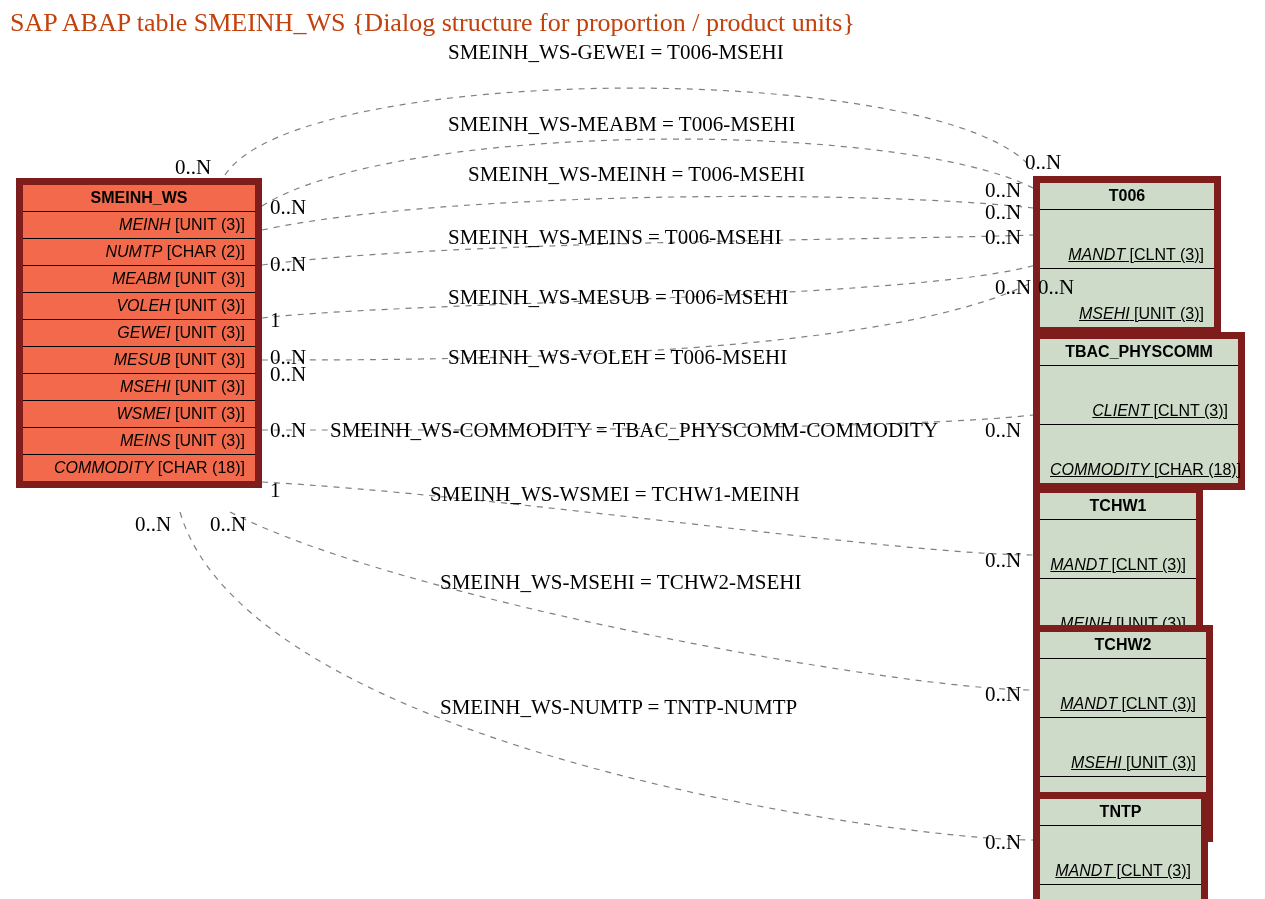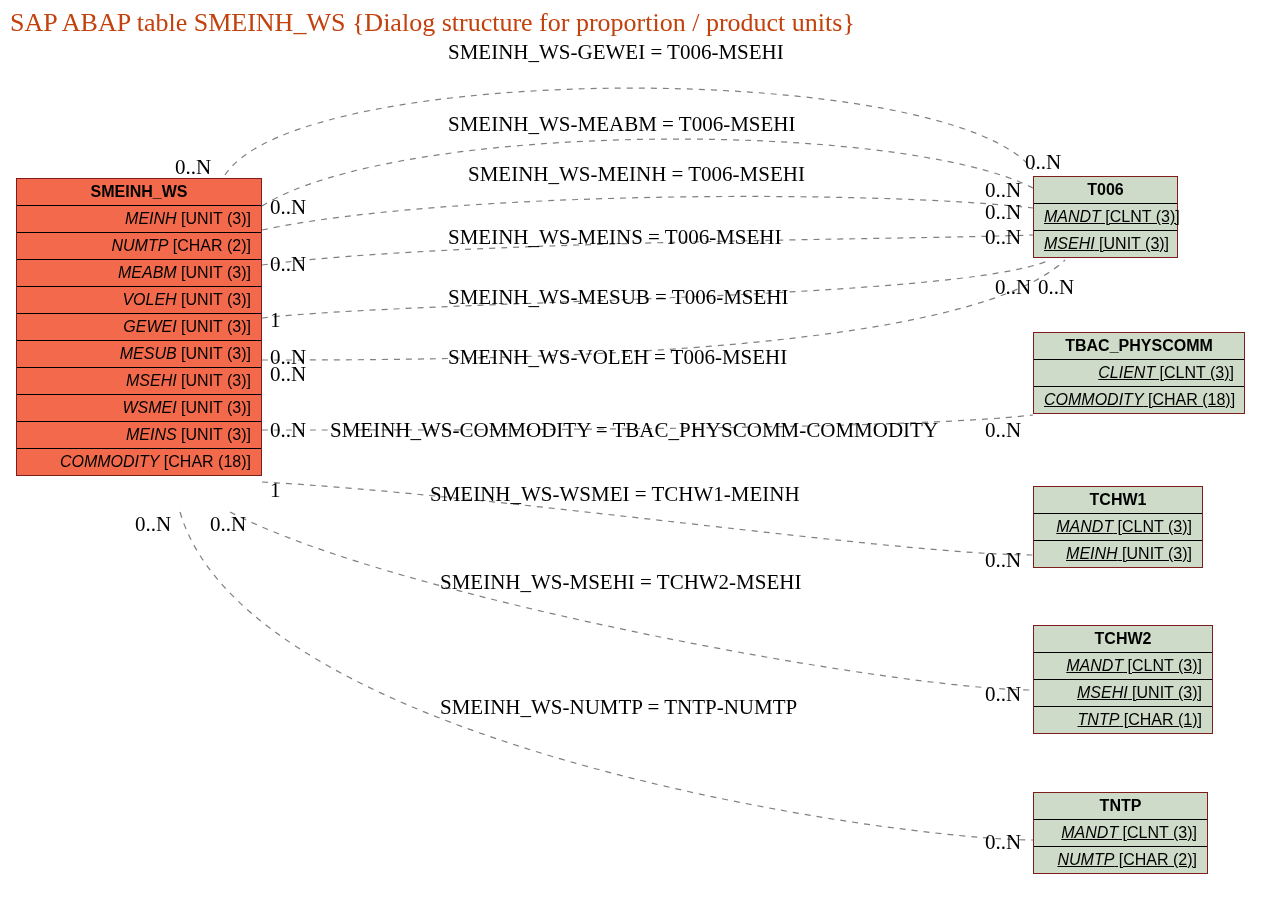--- a/index.html
+++ b/index.html
@@ -15,40 +15,40 @@
   .title {
     position: absolute;
     left: 10px;
     top: 8px;
     font-size: 26px;
     font-family: "Times New Roman", serif;
     color: #c2410c;
   }
   .entity {
     position: absolute;
-    border: 1px solid #7f1d1d;
+    border: 7px solid #7f1d1d;
     box-sizing: border-box;
   }
   .entity .hdr {
     font-weight: bold;
     text-align: center;
     padding: 4px 10px;
     border-bottom: 1px solid #000;
     white-space: nowrap;
   }
   .entity .row {
     padding: 4px 10px;
     border-bottom: 1px solid #000;
     font-style: italic;
     white-space: nowrap;
     text-align: right;
   }
   .entity .row:last-child { border-bottom: none; }
   .entity .row .type { font-style: normal; }
-  .entity .row.ul { text-decoration: underline; }
+  .entity .row.ul { text-decoration: underline; margin-top: 32px; }
   .orange { background: #f26a4b; }
   .green  { background: #cddbc8; }
   .lbl {
     position: absolute;
     font-size: 21px;
     font-family: "Times New Roman", serif;
     color: #000;
     white-space: nowrap;
   }
   svg.wires {
@@ -94,21 +94,21 @@
   <div class="row"><span>MEABM</span><span class="type"> [UNIT (3)]</span></div>
   <div class="row"><span>VOLEH</span><span class="type"> [UNIT (3)]</span></div>
   <div class="row"><span>GEWEI</span><span class="type"> [UNIT (3)]</span></div>
   <div class="row"><span>MESUB</span><span class="type"> [UNIT (3)]</span></div>
   <div class="row"><span>MSEHI</span><span class="type"> [UNIT (3)]</span></div>
   <div class="row"><span>WSMEI</span><span class="type"> [UNIT (3)]</span></div>
   <div class="row"><span>MEINS</span><span class="type"> [UNIT (3)]</span></div>
   <div class="row"><span>COMMODITY</span><span class="type"> [CHAR (18)]</span></div>
 </div>
 
-<div class="entity green" style="left:1033px; top:176px; width:145px;">
+<div class="entity green" style="left:1033px; top:176px; width:188px;">
   <div class="hdr">T006</div>
   <div class="row ul"><span>MANDT</span><span class="type"> [CLNT (3)]</span></div>
   <div class="row ul"><span>MSEHI</span><span class="type"> [UNIT (3)]</span></div>
 </div>
 
 <div class="entity green" style="left:1033px; top:332px; width:212px;">
   <div class="hdr">TBAC_PHYSCOMM</div>
   <div class="row ul"><span>CLIENT</span><span class="type"> [CLNT (3)]</span></div>
   <div class="row ul"><span>COMMODITY</span><span class="type"> [CHAR (18)]</span></div>
 </div>

